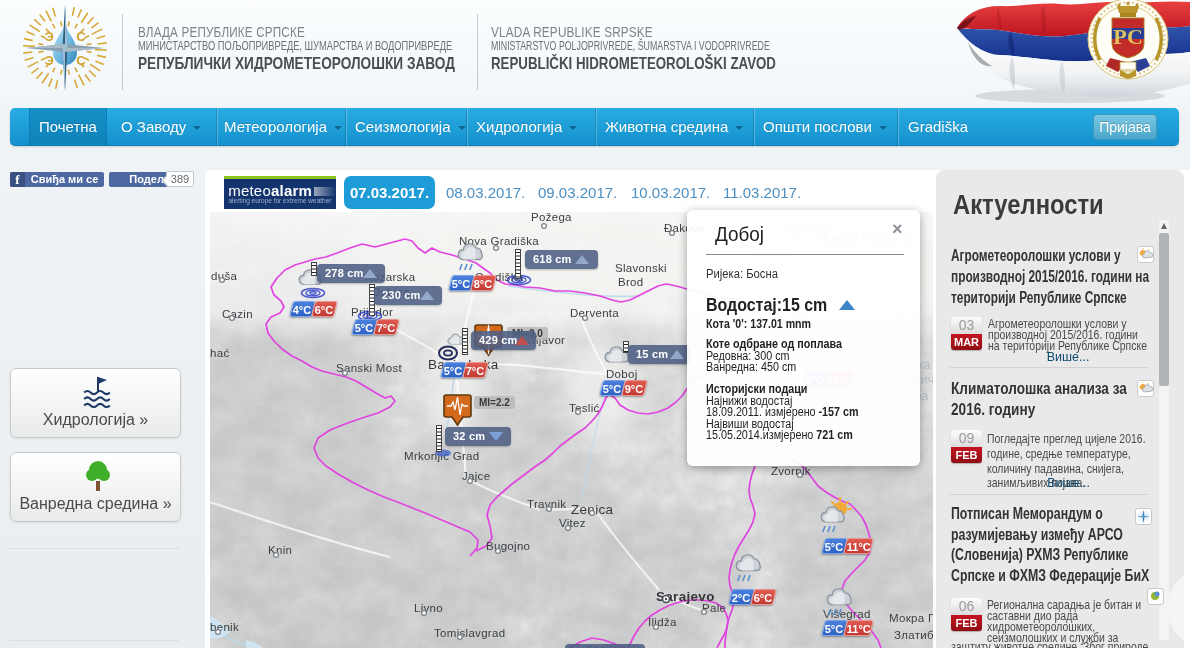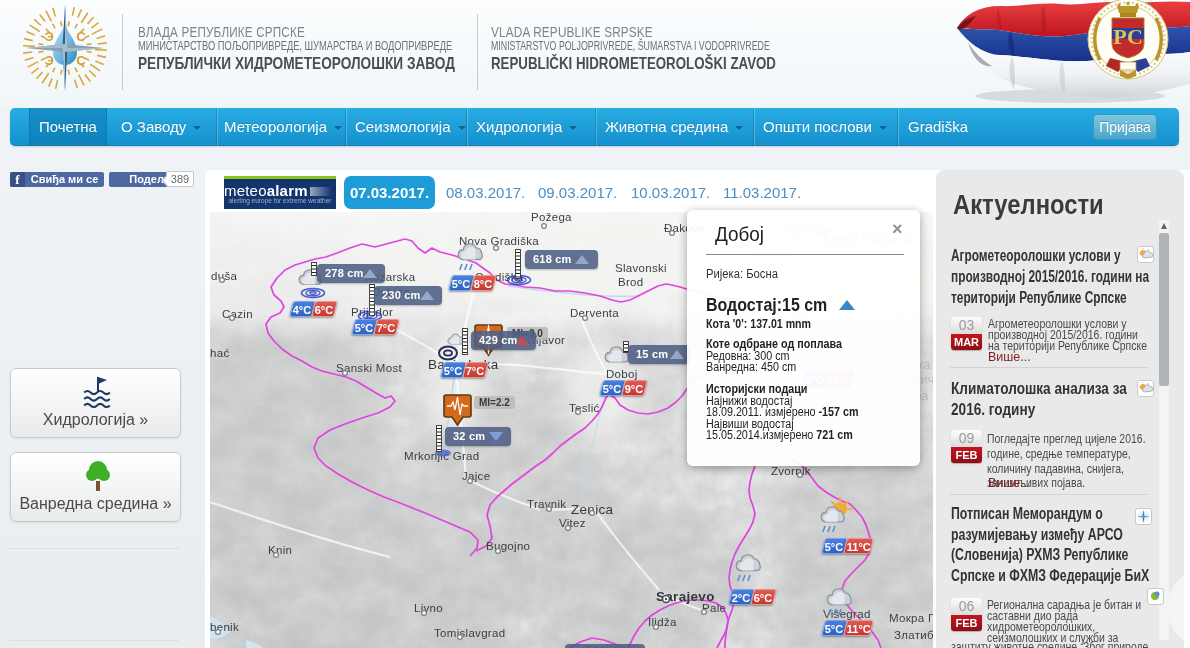--- a/index.html
+++ b/index.html
@@ -74,21 +74,21 @@
     border:1px solid #444; }
 </style>
 <style>
   .nt { font-size:16px; font-weight:bold; color:#333; line-height:21px; white-space:nowrap; transform:scaleX(0.78); transform-origin:0 0; }
   .nb2 { white-space:nowrap; transform:scaleX(0.805); transform-origin:0 0; }
   .nicon { width:17px; height:17px; background:#fff; border:1px solid #c9c9c9; border-radius:3px; padding:0; }
   .badge { width:31px; height:33px; border-radius:3px; overflow:hidden; box-shadow:0 1px 1px rgba(0,0,0,.25); }
   .bd-top { height:17px; background:linear-gradient(#fdfdfd,#dcdcdc); color:#9a9a9a; font-size:14px; text-align:center; line-height:17px; }
   .bd-bot { height:16px; background:linear-gradient(#c41420,#8f0d12); color:#fff; font-size:11px; font-weight:bold; text-align:center; line-height:16px; }
   .nb { font-size:13px; color:#4a4a4a; line-height:10.9px; padding-top:2px; }
-  .vise { font-size:12.5px; color:#7f1d1d; text-align:left; }
+  .vise { font-size:12.5px; color:#0c4a6e; text-align:center; }
   .nsep { left:14px; width:198px; height:1px; background:#d2d2d2; }
 </style>
 
 </head>
 <body>
 <div id="page">
 
 <div id="header">
   <svg class="abs" style="left:18px;top:1px" width="94" height="94" viewBox="0 0 94 94">
     <g stroke="#d9a83a" stroke-width="1.6">
@@ -266,21 +266,21 @@
     <circle cx="7" cy="16" r="6" fill="#3fae29"></circle>
     <circle cx="19" cy="16" r="6" fill="#3fae29"></circle>
   </svg>
   <div class="mtxt">Ванредна средина »</div>
 </div>
 <div class="sb-hr" style="top:548px"></div>
 <div class="sb-hr" style="top:640px"></div>
 
 <div id="content-panel"></div>
 <div id="meteoalarm">
-  <div style="text-align:left;color:#fff;font-size:15px;margin-top:3px;letter-spacing:.2px">meteo<b>alarm</b><span style="display:inline-block;width:22px;height:9px;background:linear-gradient(90deg,#9aa6bd,#13346d);margin-left:2px"></span></div>
+  <div style="text-align:right;color:#fff;font-size:15px;margin-top:3px;letter-spacing:.2px">meteo<b>alarm</b><span style="display:inline-block;width:22px;height:9px;background:linear-gradient(90deg,#9aa6bd,#13346d);margin-left:2px"></span></div>
   <div style="text-align:center;color:#9fb0cf;font-size:6.5px;margin-top:-2px">alerting europe for extreme weather</div>
 </div>
 <div id="datetab-active">07.03.2017.</div>
 <span class="datetab" style="left:446px">08.03.2017.</span>
 <span class="datetab" style="left:538px">09.03.2017.</span>
 <span class="datetab" style="left:631px">10.03.2017.</span>
 <span class="datetab" style="left:723px">11.03.2017.</span>
 
 <div id="map">
 <svg width="723" height="436" viewBox="0 0 723 436" style="position:absolute;left:0;top:0">

